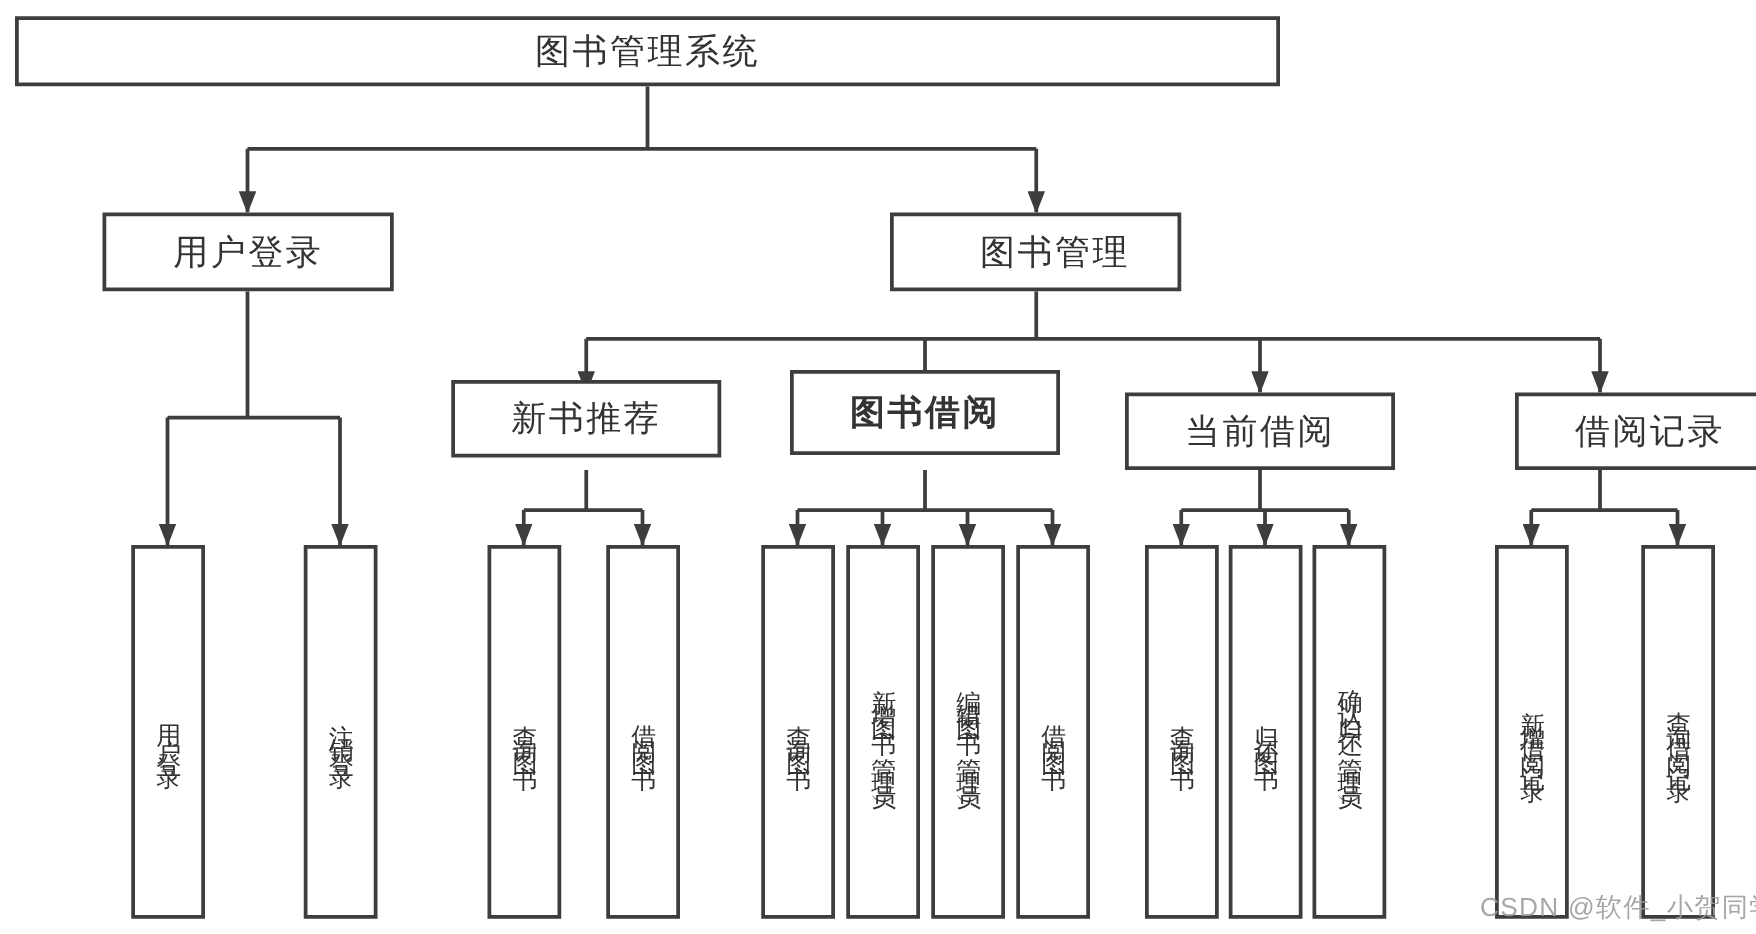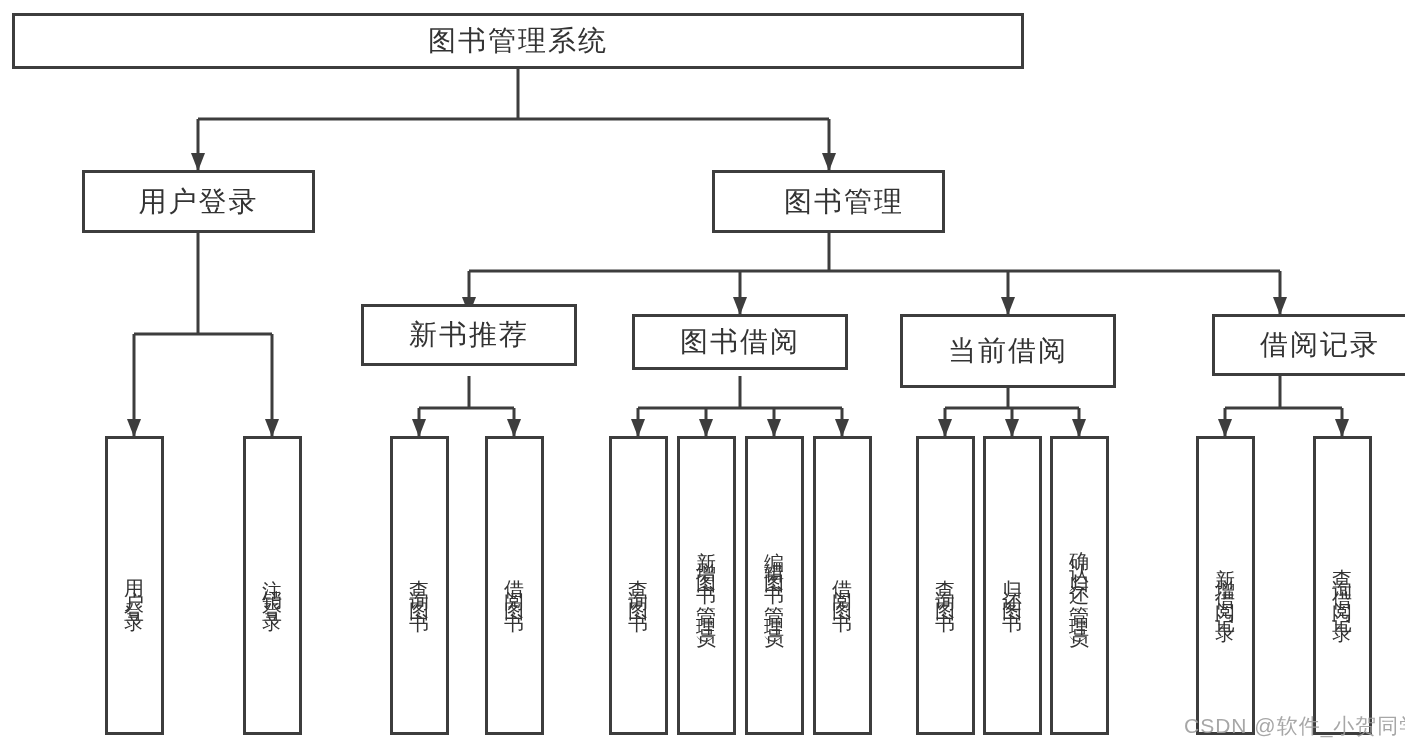--- a/index.html
+++ b/index.html
@@ -129,22 +129,22 @@
       <path class="edge" d="M1342,408 L1342,436" marker-end="url(#arrowhead)"></path>
     </g>
   </svg>
 
   <div class="box hbox" style="left:12px; top:13px; width:1012px; height:56px;">图书管理系统</div>
 
   <div class="box hbox" style="left:82px; top:170px; width:233px; height:63px;">用户登录</div>
   <div class="box hbox" style="left:712px; top:170px; width:233px; height:63px;padding-left:31px;">图书管理</div>
 
   <div class="box hbox" style="left:361px; top:304px; width:216px; height:62px;">新书推荐</div>
-  <div class="box hbox" style="left:632px; top:314px; width:216px; height:56px;">图书借阅</div>
-  <div class="box hbox" style="left:900px; top:314px; width:216px; height:74px;">当前借阅</div>
+  <div class="box hbox" style="left:632px; top:296px; width:216px; height:68px;font-weight:bold;">图书借阅</div>
+  <div class="box hbox" style="left:900px; top:314px; width:216px; height:62px;">当前借阅</div>
   <div class="box hbox" style="left:1172px; top:314px; width:216px; height:62px;margin-left:40px;">借阅记录</div>
 
   <div class="box vbox" style="left:105px; top:436px; width:59px; height:299px;">用户登录</div>
   <div class="box vbox" style="left:243px; top:436px; width:59px; height:299px;">注销登录</div>
 
   <div class="box vbox" style="left:390px; top:436px; width:59px; height:299px;">查询图书</div>
   <div class="box vbox" style="left:485px; top:436px; width:59px; height:299px;">借阅图书</div>
 
   <div class="box vbox" style="left:609px; top:436px; width:59px; height:299px;">查询图书</div>
   <div class="box vbox" style="left:677px; top:436px; width:59px; height:299px;">新增图书（管理员）</div>

